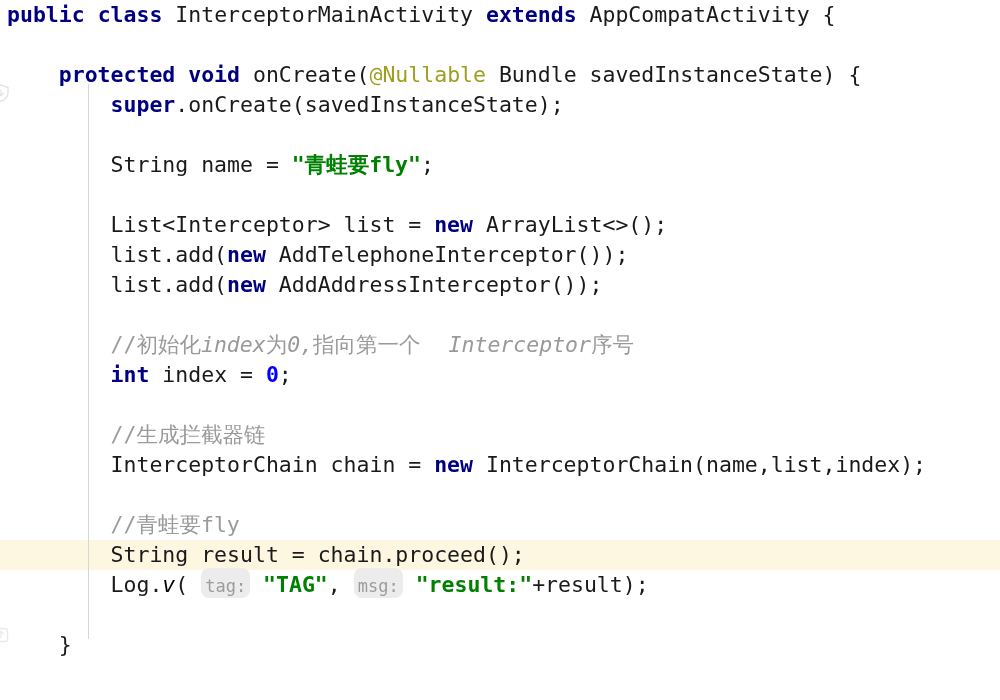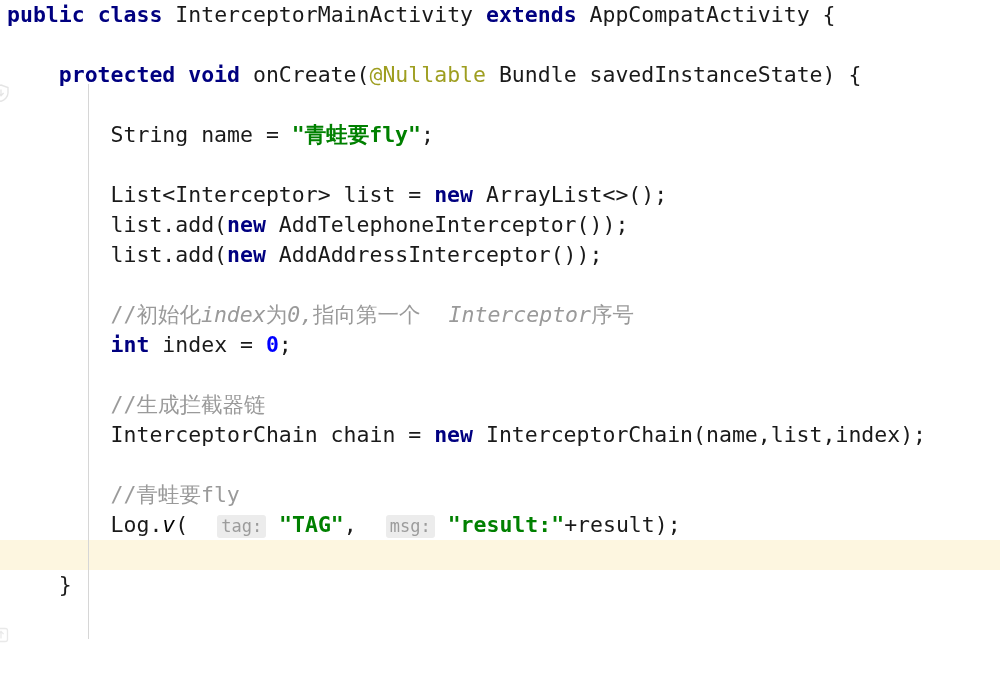--- a/index.html
+++ b/index.html
@@ -75,25 +75,24 @@
   .ann  { color: #9e9e20; }                            
   .str  { color: #008000; font-weight: bold; }         
   .num  { color: #0000ff; font-weight: bold; }         
   .cmt  { color: #9a9a9a; }                        
   .meth-it { font-style: italic; }                     
 
   
   .hint {
     color: #9c9c9c;
     background: #ececec;
-    border-radius: 3px;
+    border-radius: 8px;
     font-size: 17px;
-    padding: 1px 4px 2px 4px;
+    padding: 8px 4px 2px 4px;
     letter-spacing: 0;
-    margin-left: 16px;
   }
 </style>
 </head>
 <body>
 
 <div id="editor">
 
   <div class="line-highlight" style="top: 540px; height: 30px; background: rgb(253, 246, 224);"></div>
 
   <div class="indent-guide"></div>
@@ -109,32 +108,34 @@
     <svg width="18" height="18" viewBox="0 0 18 18" aria-hidden="true">
       <rect x="2.5" y="2.5" width="13" height="13" rx="2" fill="#ffffff" stroke="#a0a0a0" stroke-width="1.3"></rect>
       <path d="M9 12.5 L9 5.5 M6.4 8.1 L9 5.4 L11.6 8.1" fill="none" stroke="#a0a0a0" stroke-width="1.3"></path>
     </svg>
   </div>
 
   <div class="code">
       <div class="line"><span class="kw">public</span><span class="plain"> </span><span class="kw">class</span><span class="plain"> InterceptorMainActivity </span><span class="kw">extends</span><span class="plain"> AppCompatActivity {</span></div>
       <div class="line"></div>
       <div class="line"><span>    </span><span class="kw">protected</span><span class="plain"> </span><span class="kw">void</span><span class="plain"> onCreate(</span><span class="ann">@Nullable</span><span class="plain"> Bundle savedInstanceState) {</span></div>
+      <div class="line"><span>        </span><span class="kw">super</span><span class="plain">.onCreate(savedInstanceState);</span></div>
       <div class="line"></div>
       <div class="line"><span>        </span><span class="plain">String name = </span><span class="str">"青蛙要fly"</span><span class="plain">;</span></div>
       <div class="line"></div>
       <div class="line"><span>        </span><span class="plain">List&lt;Interceptor&gt; list = </span><span class="kw">new</span><span class="plain"> ArrayList&lt;&gt;();</span></div>
       <div class="line"><span>        </span><span class="plain">list.add(</span><span class="kw">new</span><span class="plain"> AddTelephoneInterceptor());</span></div>
       <div class="line"><span>        </span><span class="plain">list.add(</span><span class="kw">new</span><span class="plain"> AddAddressInterceptor());</span></div>
       <div class="line"></div>
       <div class="line"><span>        </span><span class="cmt">//初始化</span><span class="cmt" style="font-style: italic; margin-top: 17px;">index</span><span class="cmt">为</span><span class="cmt" style="font-style: italic;">0,</span><span class="cmt">指向第一个</span><span class="cmt" style="font-style: italic; margin-left: 28px;">Interceptor</span><span class="cmt">序号</span></div>
       <div class="line"><span>        </span><span class="kw">int</span><span class="plain"> index = </span><span class="num">0</span><span class="plain">;</span></div>
       <div class="line"></div>
       <div class="line"><span>        </span><span class="cmt">//生成拦截器链</span></div>
       <div class="line"><span>        </span><span class="plain">InterceptorChain chain = </span><span class="kw">new</span><span class="plain"> InterceptorChain(name,list,index);</span></div>
       <div class="line"></div>
       <div class="line"><span>        </span><span class="cmt">//青蛙要fly</span></div>
+      <div class="line"><span>        </span><span class="plain">String result = chain.proceed();</span></div>
       <div class="line"><span>        </span><span class="plain">Log.</span><span class="meth-it">v</span><span class="plain">( </span><span class="hint">tag:</span><span class="plain"> </span><span class="str">"TAG"</span><span class="plain">, </span><span class="hint">msg:</span><span class="plain"> </span><span class="str">"result:"</span><span class="plain">+result);</span></div>
       <div class="line"></div>
       <div class="line"><span>    </span><span class="plain">}</span></div>
     </div>
 
 </div>
 
 </body></html>

